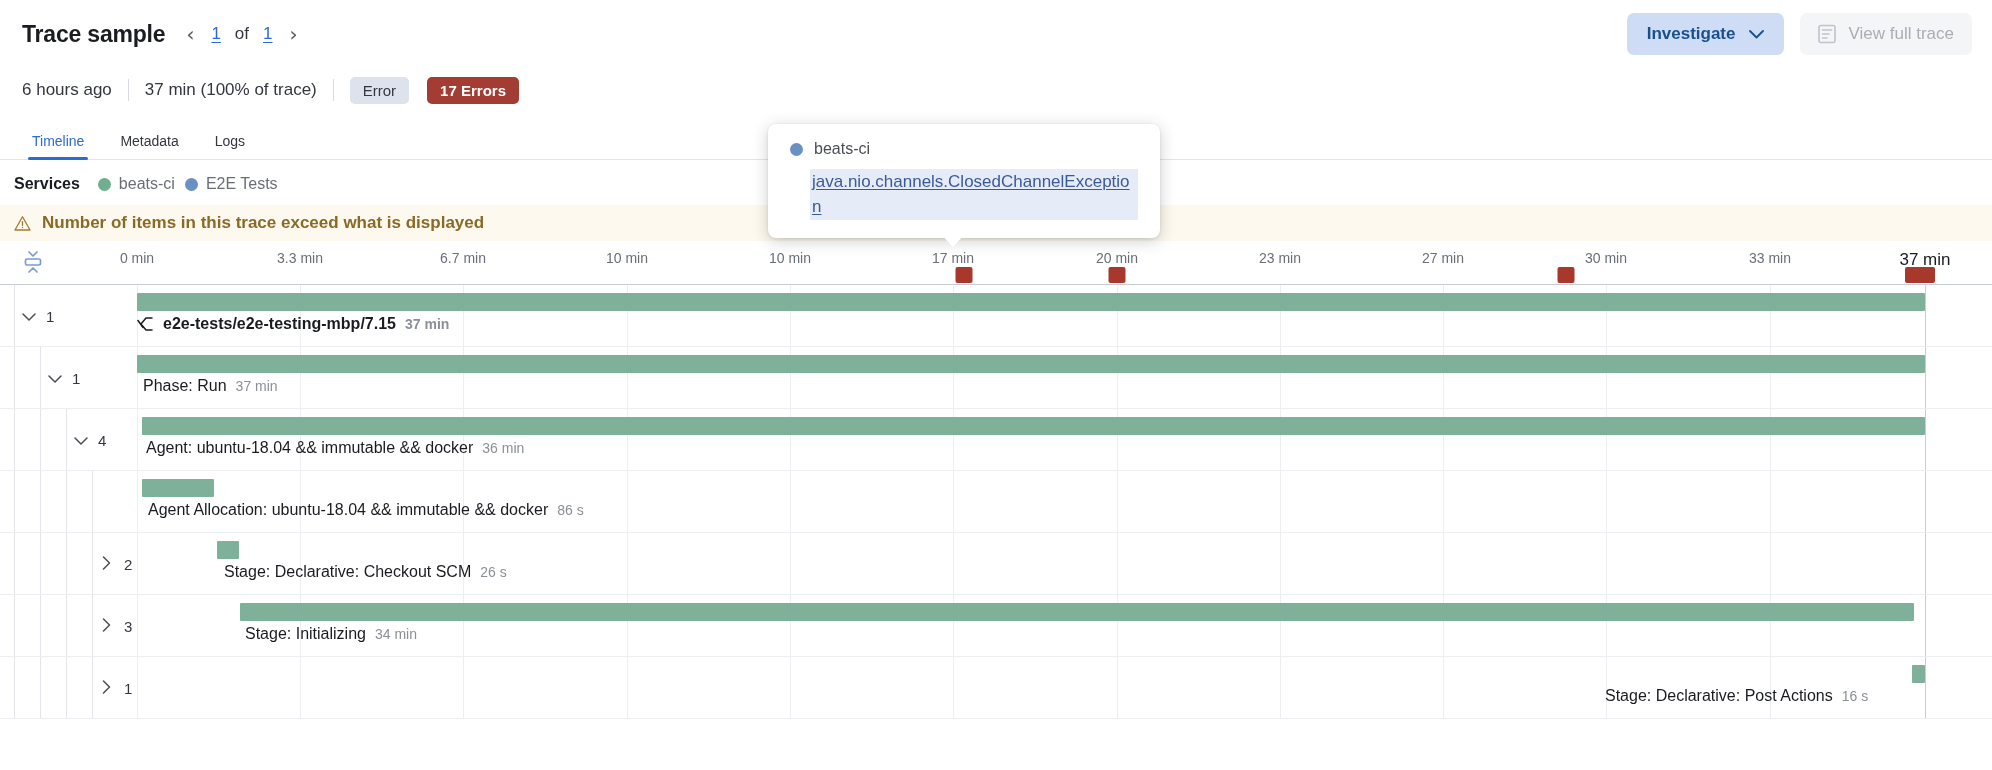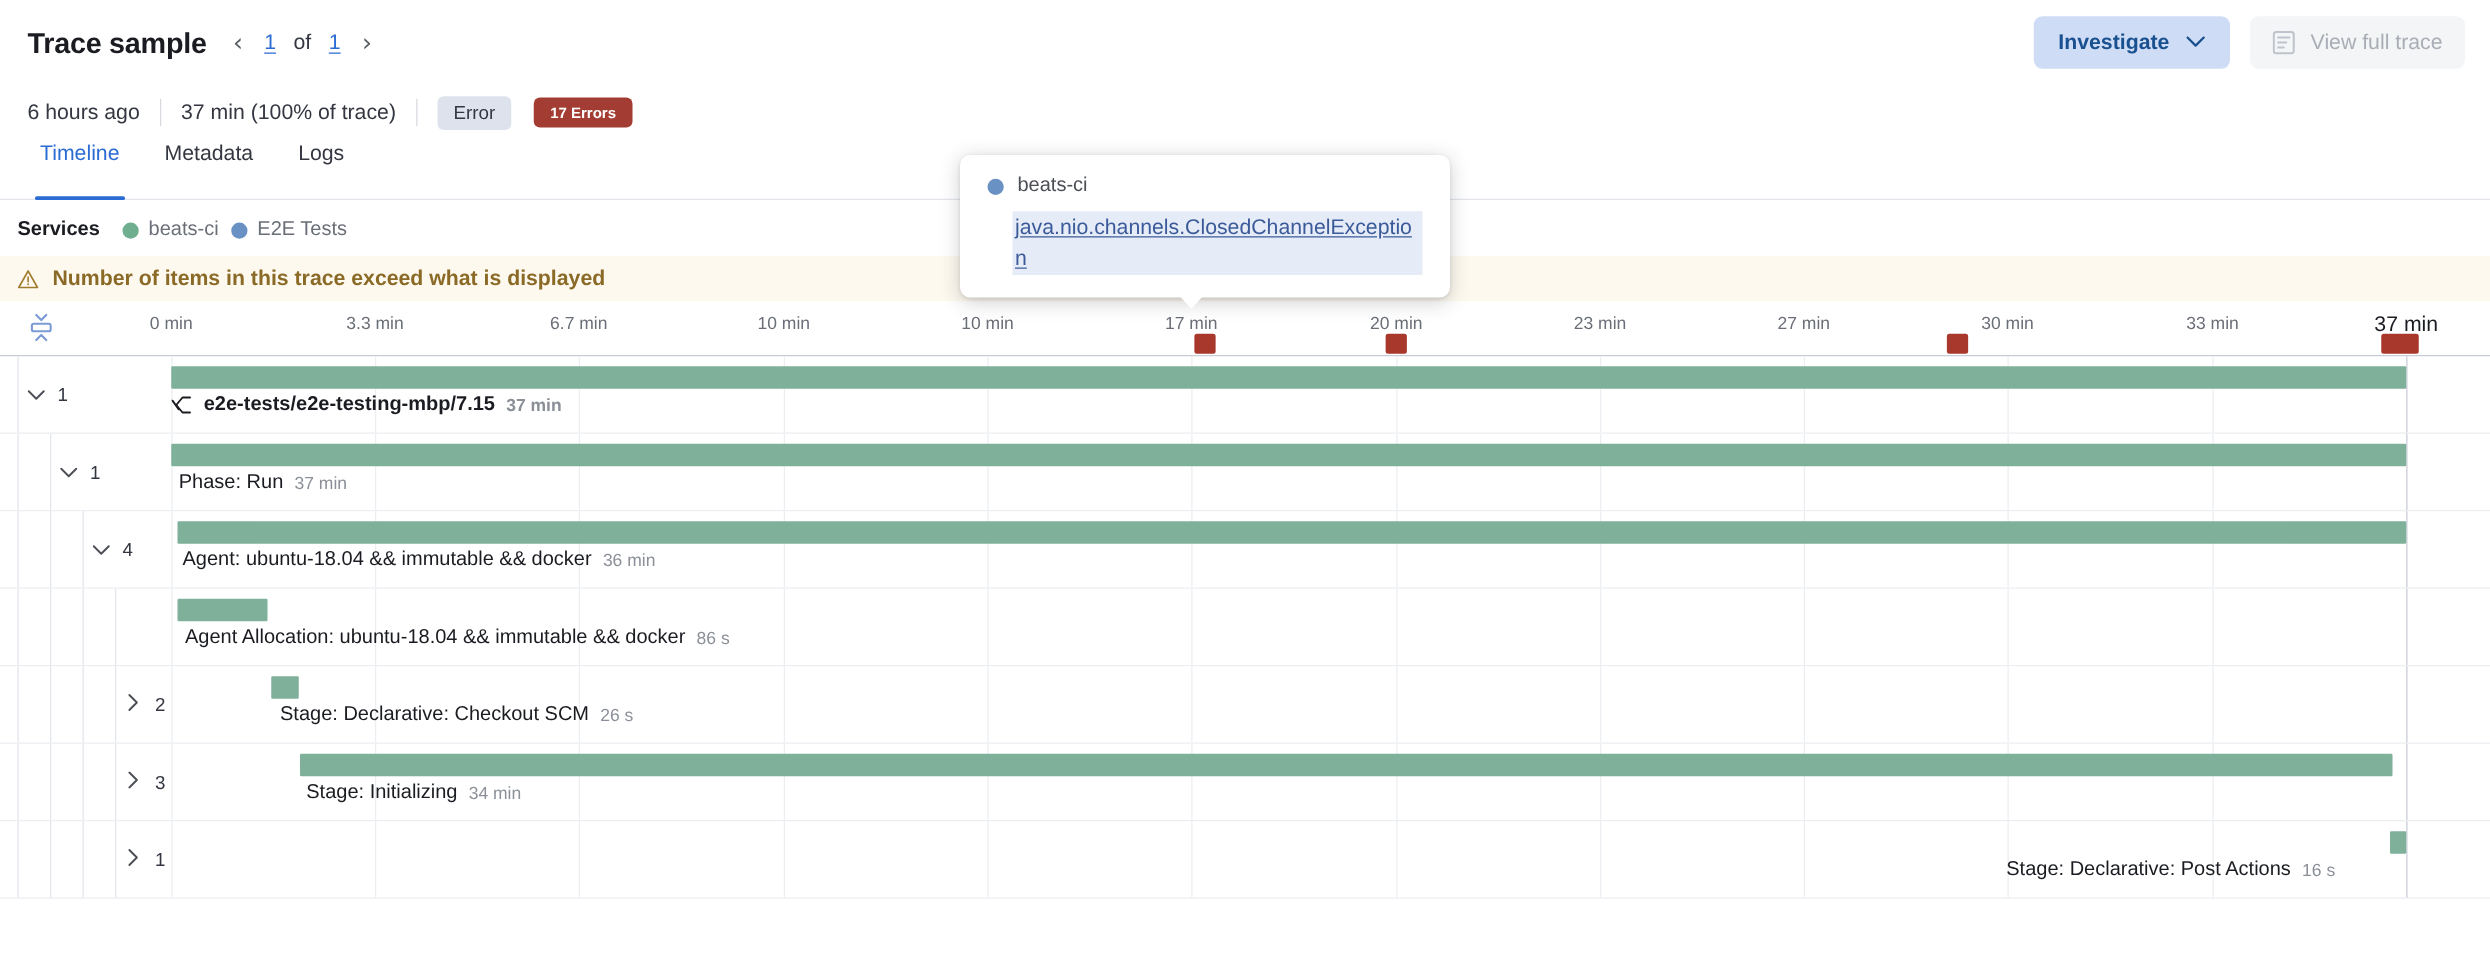--- a/index.html
+++ b/index.html
@@ -60,31 +60,31 @@
     height:44px; padding:0 22px; display:flex; align-items:center; gap:0;
     font-size:17px;
   }
   .meta-item { color:#343741; }
   .meta-sep { width:1px; height:22px; background:#d8dae0; margin:0 16px; }
   .badge-error {
     background:#dde2ec; color:#343741; font-size:15px; font-weight:400;
     border-radius:5px; padding:5px 13px;
   }
   .badge-errors {
-    background:#a33c33; color:#ffffff; font-size:12px; font-weight:700;
+    background:#a33c33; color:#ffffff; font-size:15px; font-weight:700;
     border-radius:5px; padding:5px 13px; margin-left:18px;
   }
 
   
   .tabs {
     display:flex; align-items:flex-end; gap:0; padding:0 14px;
     border-bottom:1px solid #e3e5eb; height:48px;
   }
   .tab {
-    font-size:17px; color:#343741; padding:0 18px 26px 18px;
+    font-size:14px; color:#343741; padding:0 18px 10px 18px;
     cursor:pointer; position:relative;
   }
   .tab.active { color:#2b6bd4; }
   .tab.active::after {
     content:""; position:absolute; left:14px; right:14px; bottom:-1px;
     height:3px; background:#2b6bd4; border-radius:2px;
   }
 
   
   .services {

